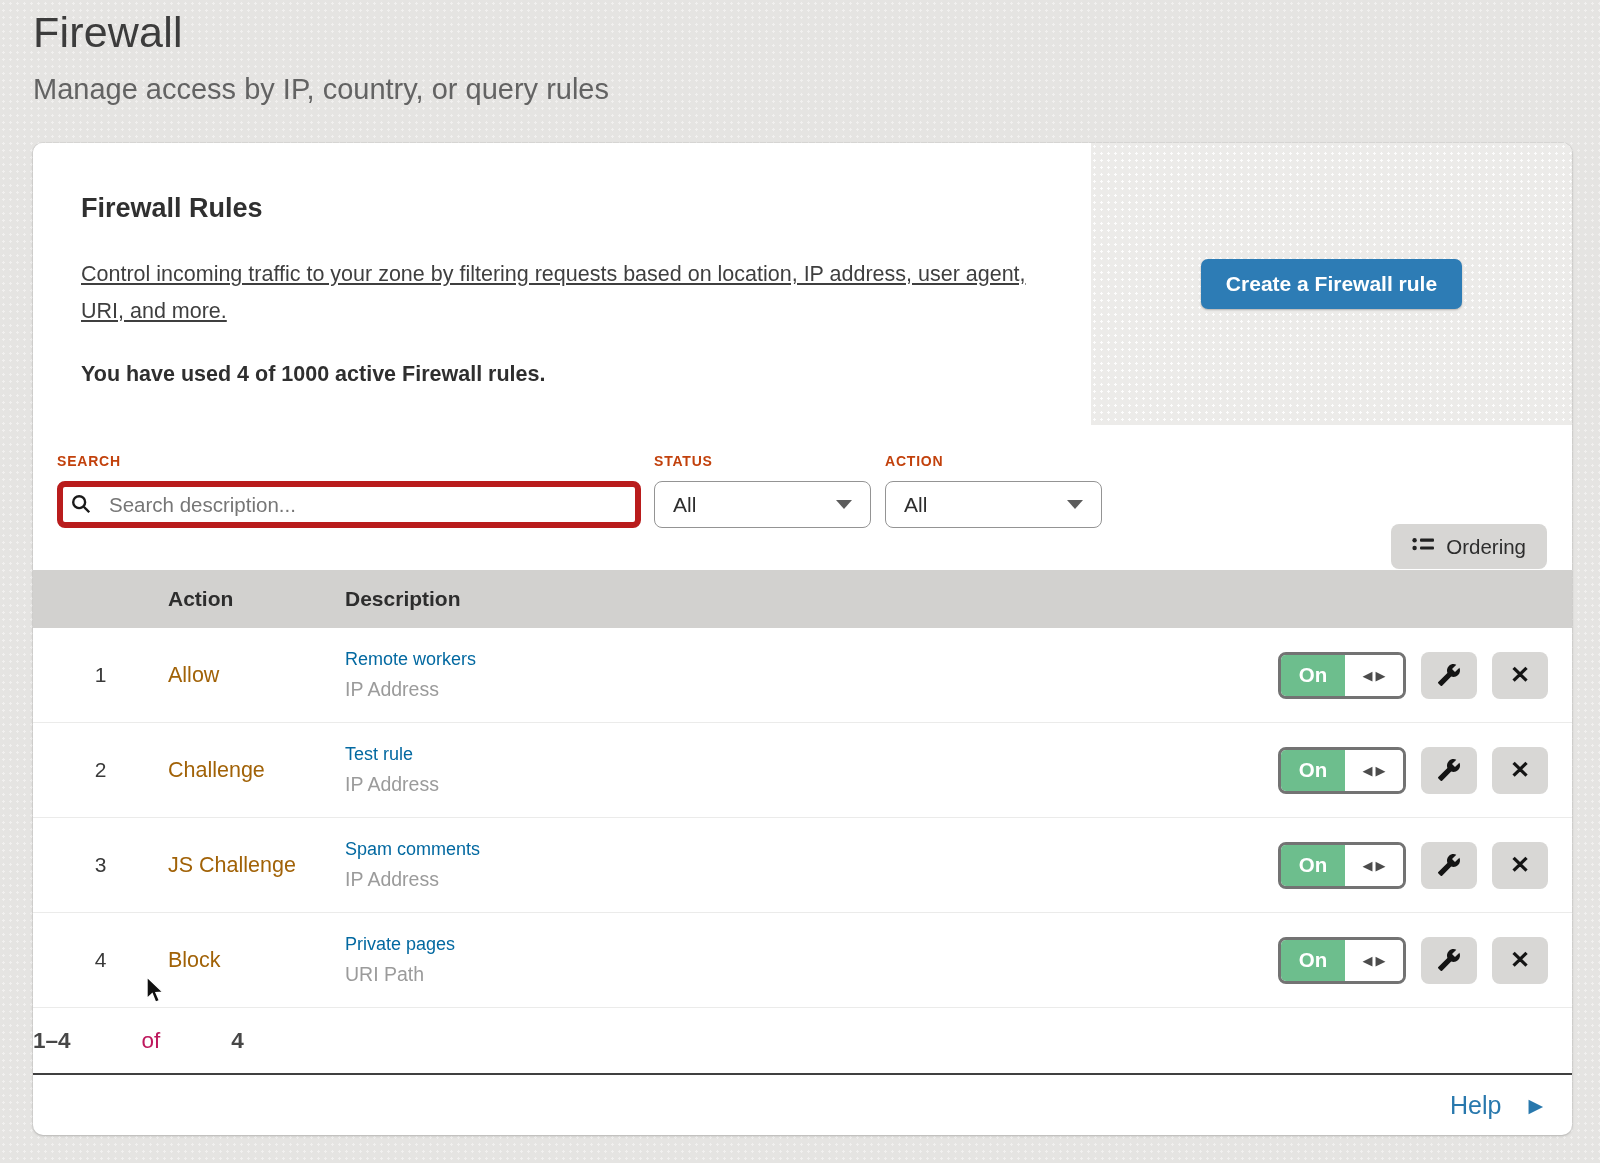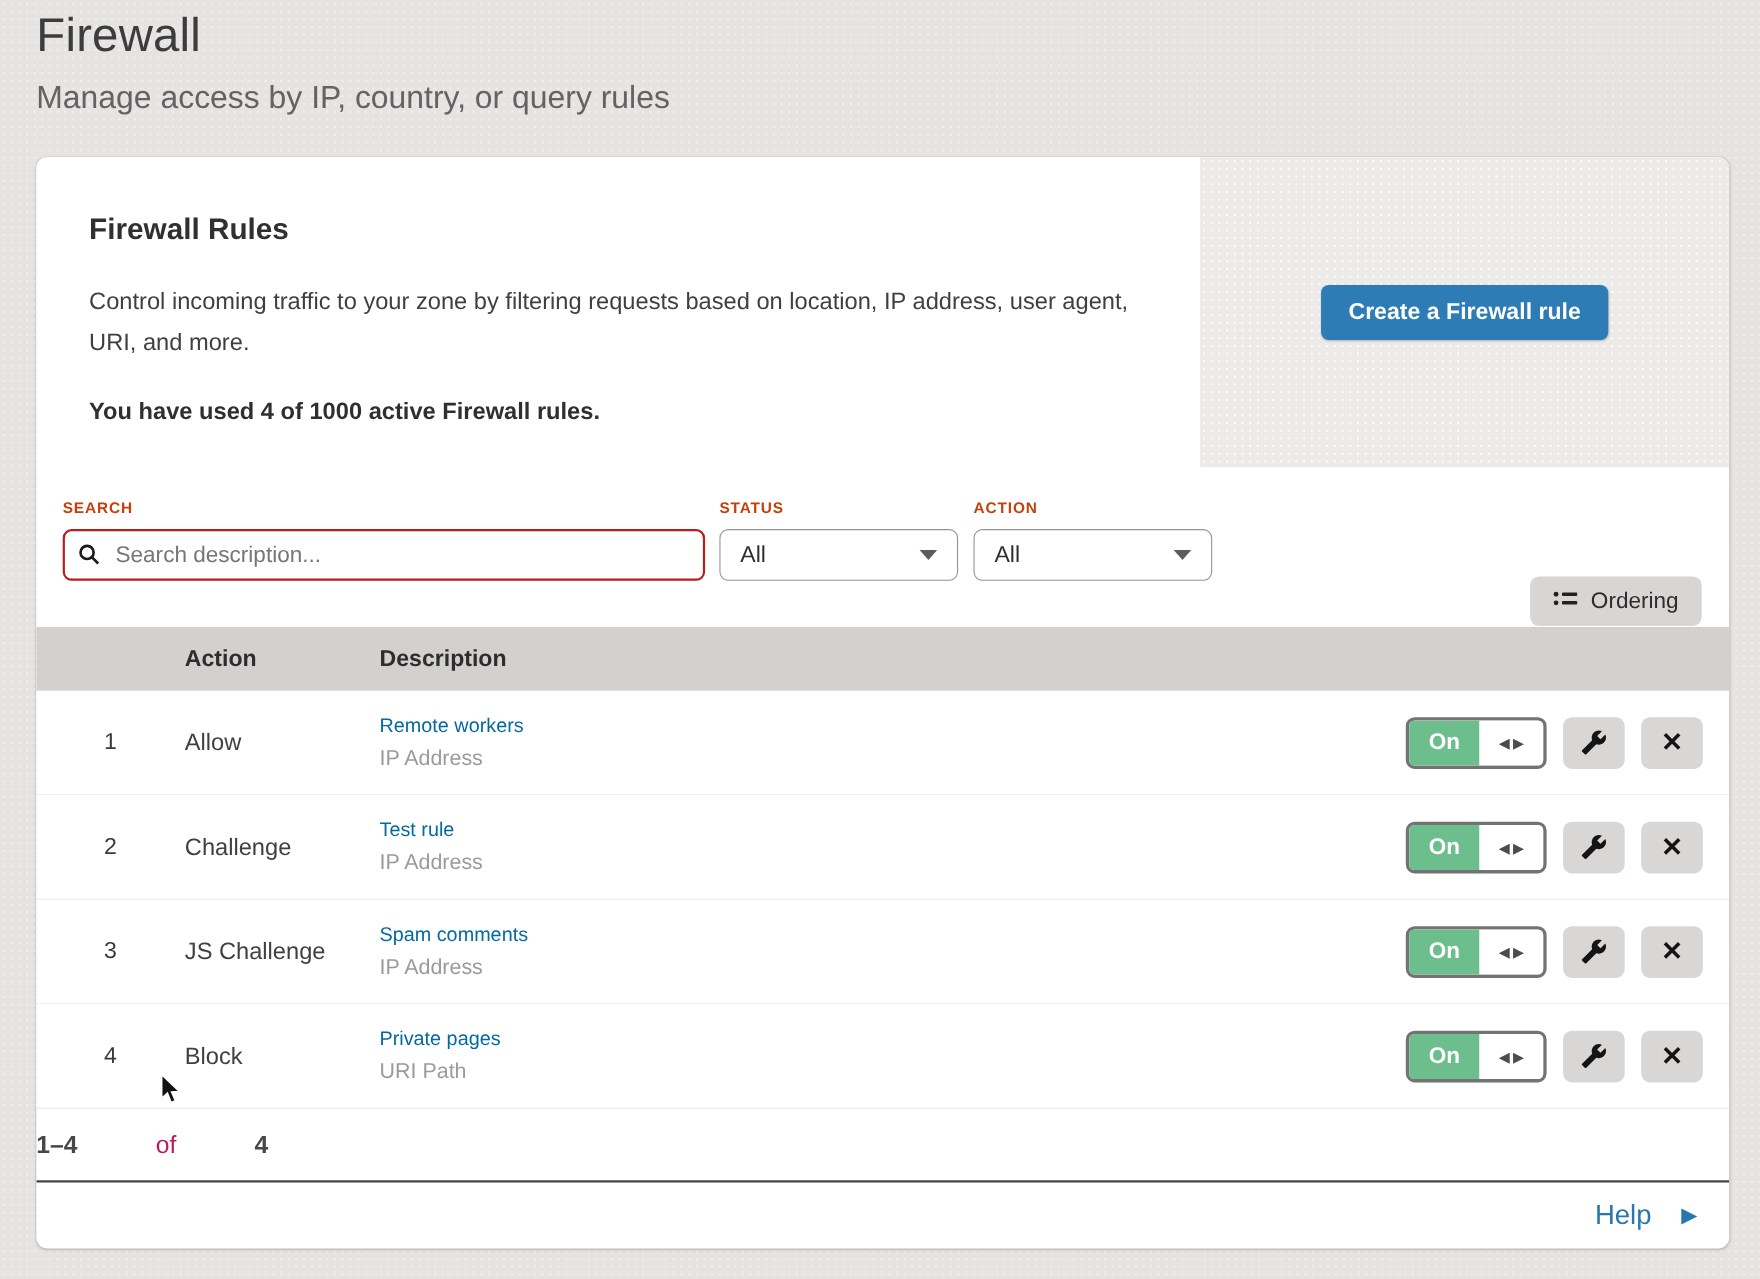--- a/index.html
+++ b/index.html
@@ -21,21 +21,21 @@
     position:absolute; left:33px; top:143px; width:1539px; height:992px;
     background:#ffffff; border-radius:10px; overflow:hidden;
     box-shadow: 0 1px 3px rgba(0,0,0,.18), 0 0 0 1px rgba(0,0,0,.04);
     display:flex; flex-direction:column;
   }
 
   
   .card-top { display:flex; height:282px; flex:0 0 auto; }
   .overview { width:1058px; padding:50px 60px 0 48px; background:#fff; }
   .overview h2 { font-size:27px; font-weight:700; color:#303030; margin-bottom:32px; }
-  .overview p { font-size:21.5px; line-height:1.72; color:#3f3f3f; max-width:950px; margin-bottom:32px; }
+  .overview p { font-size:21.5px; line-height:1.72; color:#3f3f3f; max-width:950px; margin-bottom:32px;text-decoration:underline; }
   .overview .usage { font-size:21.5px; font-weight:700; color:#2f2f2f; }
   .create-panel {
     flex:1;
     background-color:#ecebe9;
     background-image: radial-gradient(rgba(255,255,255,.9) 1px, transparent 1.2px);
     background-size: 7px 7px;
     display:flex; align-items:center; justify-content:center;
   }
   .btn-primary {
     background:#2d7cb5; color:#fff; border:none; border-radius:7px;
@@ -43,21 +43,21 @@
     font-size:21px; font-weight:700; padding:13px 25px; cursor:pointer;
     box-shadow: 0 1px 2px rgba(0,0,0,.25);
   }
 
   
   .filters { height:145px; padding:28px 25px 0 24px; display:flex; align-items:flex-start; background:#fff; }
   .filter-group { display:flex; flex-direction:column; }
   .filter-label { font-size:14px; font-weight:700; letter-spacing:.8px; color:#c2410c; margin-bottom:12px; }
   .search-wrap { position:relative; width:584px; }
   .search-wrap input {
-    width:100%; height:47px; border:2px solid #b91c1c; border-radius:8px;
+    width:100%; height:47px; border:6px solid #b91c1c; border-radius:8px;
     font-family:"Liberation Sans",sans-serif;
     font-size:20.5px; color:#333; padding:0 14px 0 46px; background:#fff; outline:none;
   }
   .search-wrap input::placeholder { color:#767676; }
   .search-icon { position:absolute; left:13px; top:12px; width:22px; height:22px; }
   .select-box {
     width:217px; height:47px; border:1px solid #949494; border-radius:8px;
     display:flex; align-items:center; padding:0 18px; font-size:21px; color:#2d2d2d;
     background:#fff; cursor:pointer;
   }
@@ -70,21 +70,21 @@
     font-family:"Liberation Sans",sans-serif;
     display:flex; align-items:center; gap:12px; font-size:20.5px; color:#2d2d2d; cursor:pointer;
     margin-top:27px;
   }
 
   
   .grid-cols { display:grid; grid-template-columns:135px 177px 1fr 330px; align-items:center; }
   .table-header { height:58px; background:#d2d1cf; flex:0 0 auto; font-size:21px; font-weight:700; color:#2d2d2d; }
   .rule-row { height:95px; border-bottom:1px solid #ebebea; background:#fff; }
   .cell-priority { text-align:center; font-size:21px; color:#3a3a3a; }
-  .cell-action { font-size:21.5px; color:#404040; }
+  .cell-action { font-size:21.5px; color:#a16207; }
   .cell-desc .desc-title { font-size:18px; color:#0369a1; margin-bottom:8px; }
   .cell-desc .desc-field { font-size:19.5px; color:#9b9b9b; }
   .cell-controls { display:flex; justify-content:flex-end; align-items:center; padding-right:24px; gap:15px; }
 
   .toggle { width:128px; height:47px; border-radius:8px; border:3px solid #737373; overflow:hidden; display:flex; cursor:pointer; background:#fff; }
   .toggle-on { width:64px; background:#6dbe8d; color:#fff; font-size:20.5px; font-weight:600; display:flex; align-items:center; justify-content:center; }
   .toggle-off { flex:1; background:#fff; display:flex; align-items:center; justify-content:center; font-size:13px; color:#4c4c4c; letter-spacing:3px; padding-left:3px; }
 
   .icon-btn {
     width:56px; height:47px; border:none; border-radius:8px; background:#d8d7d5;

